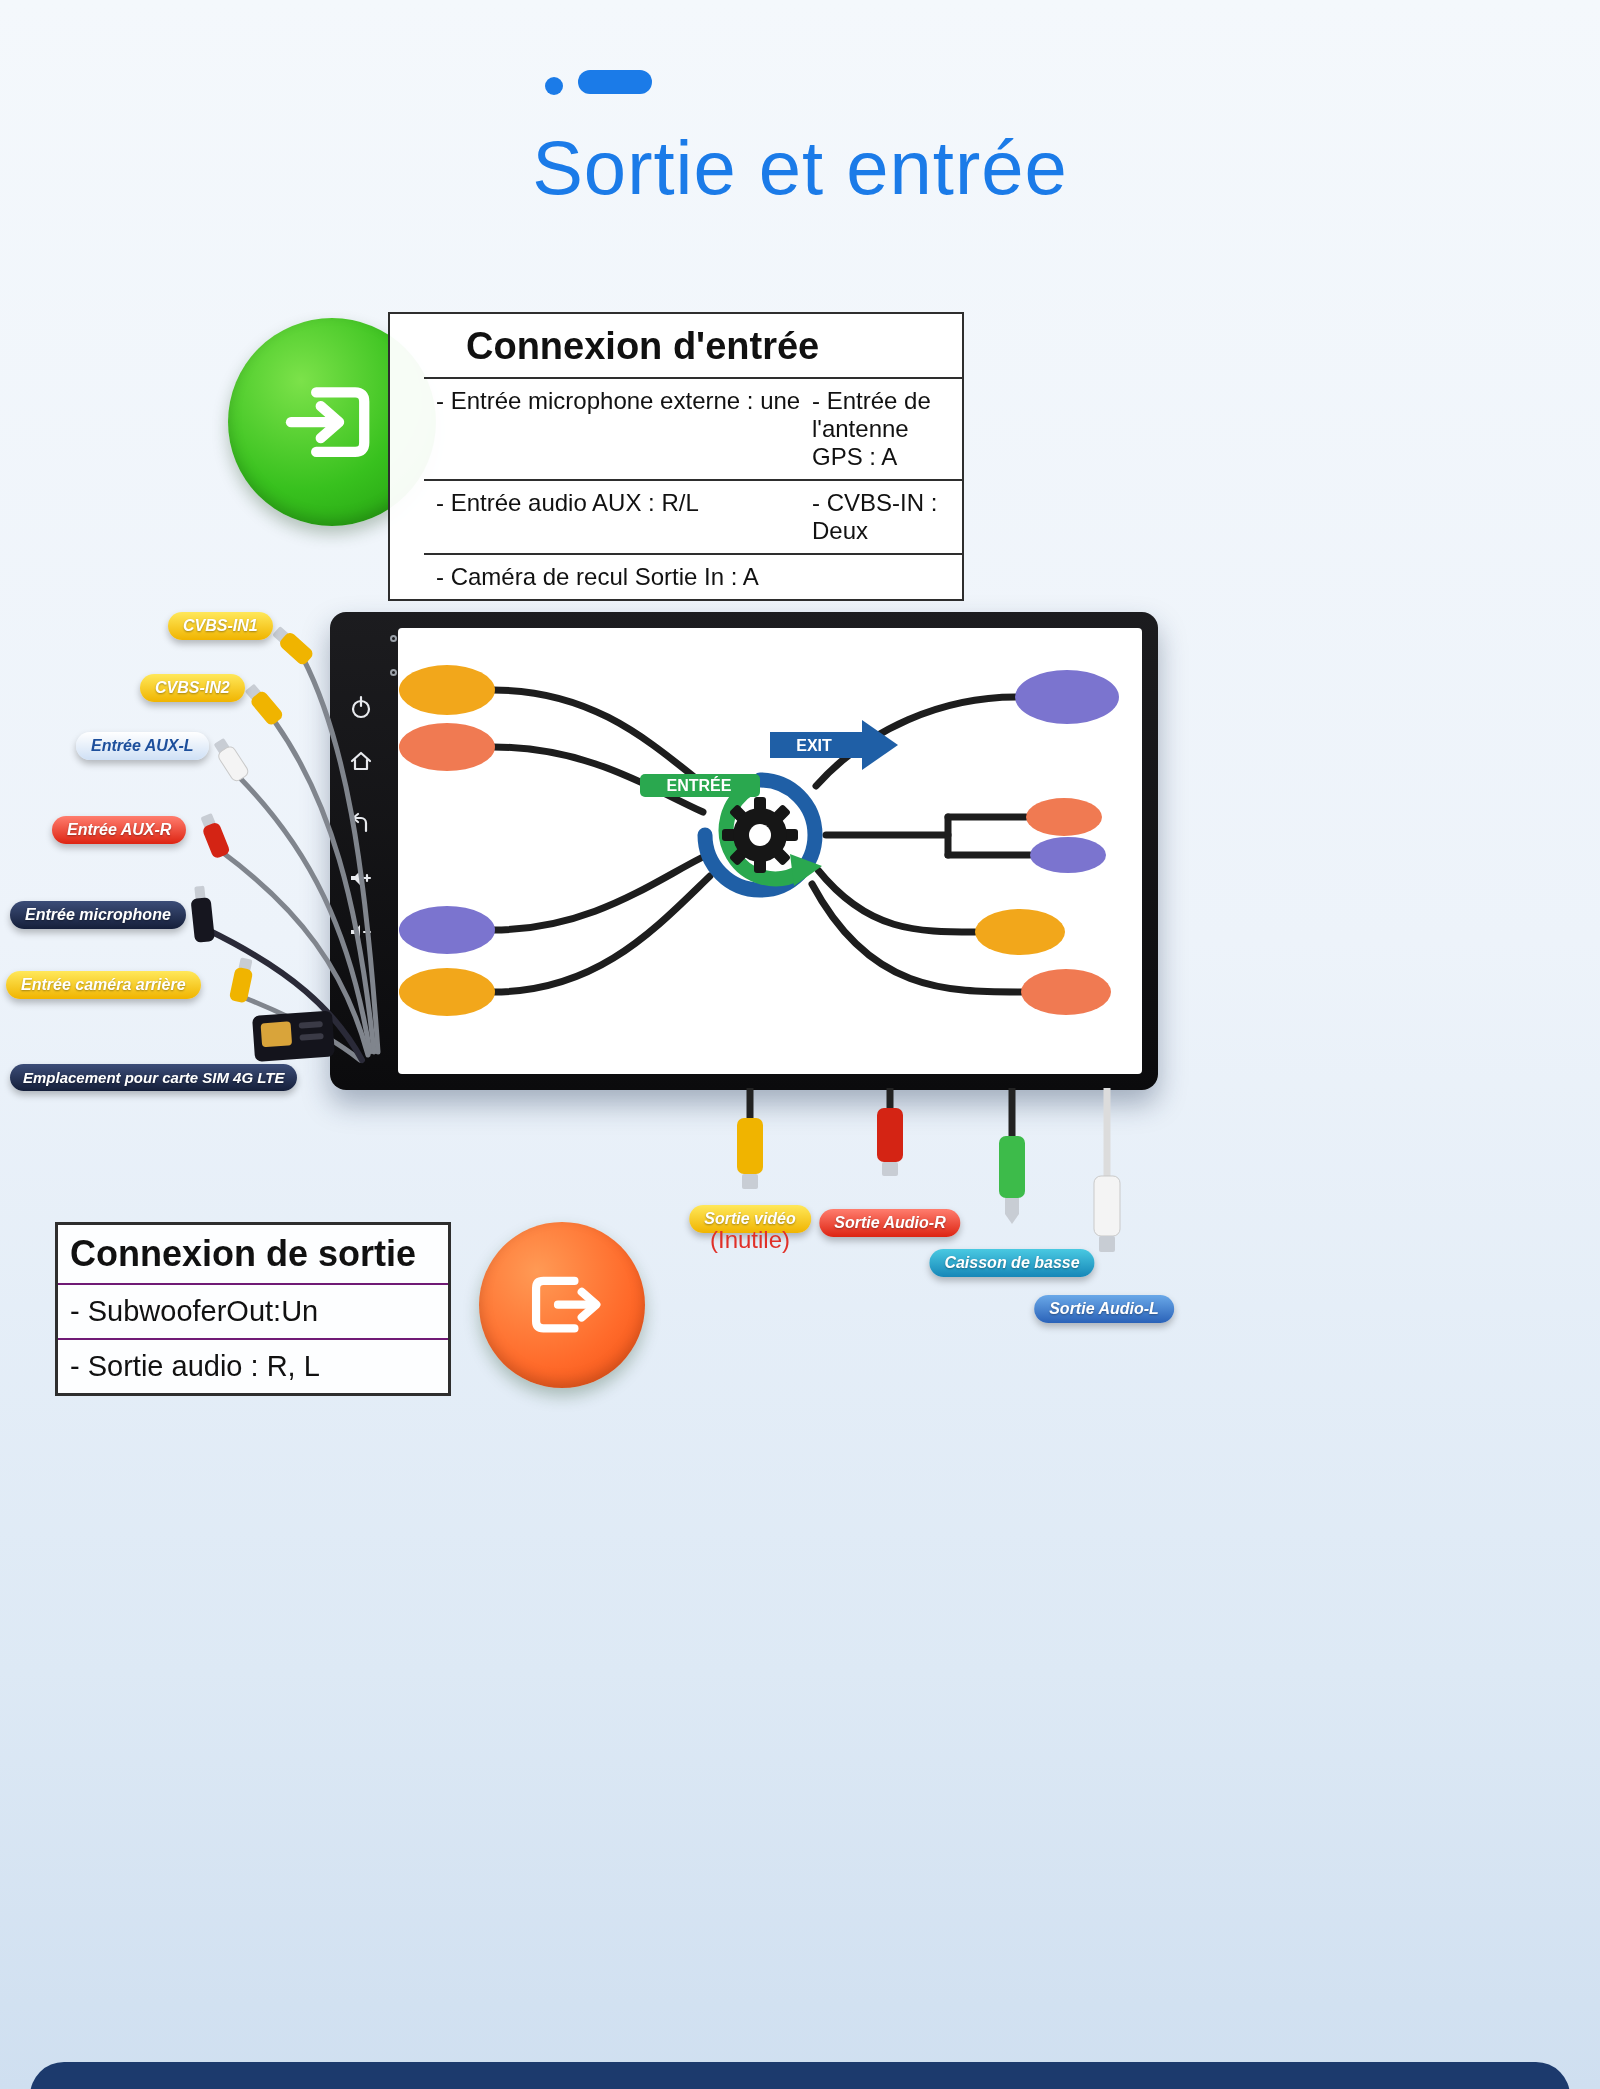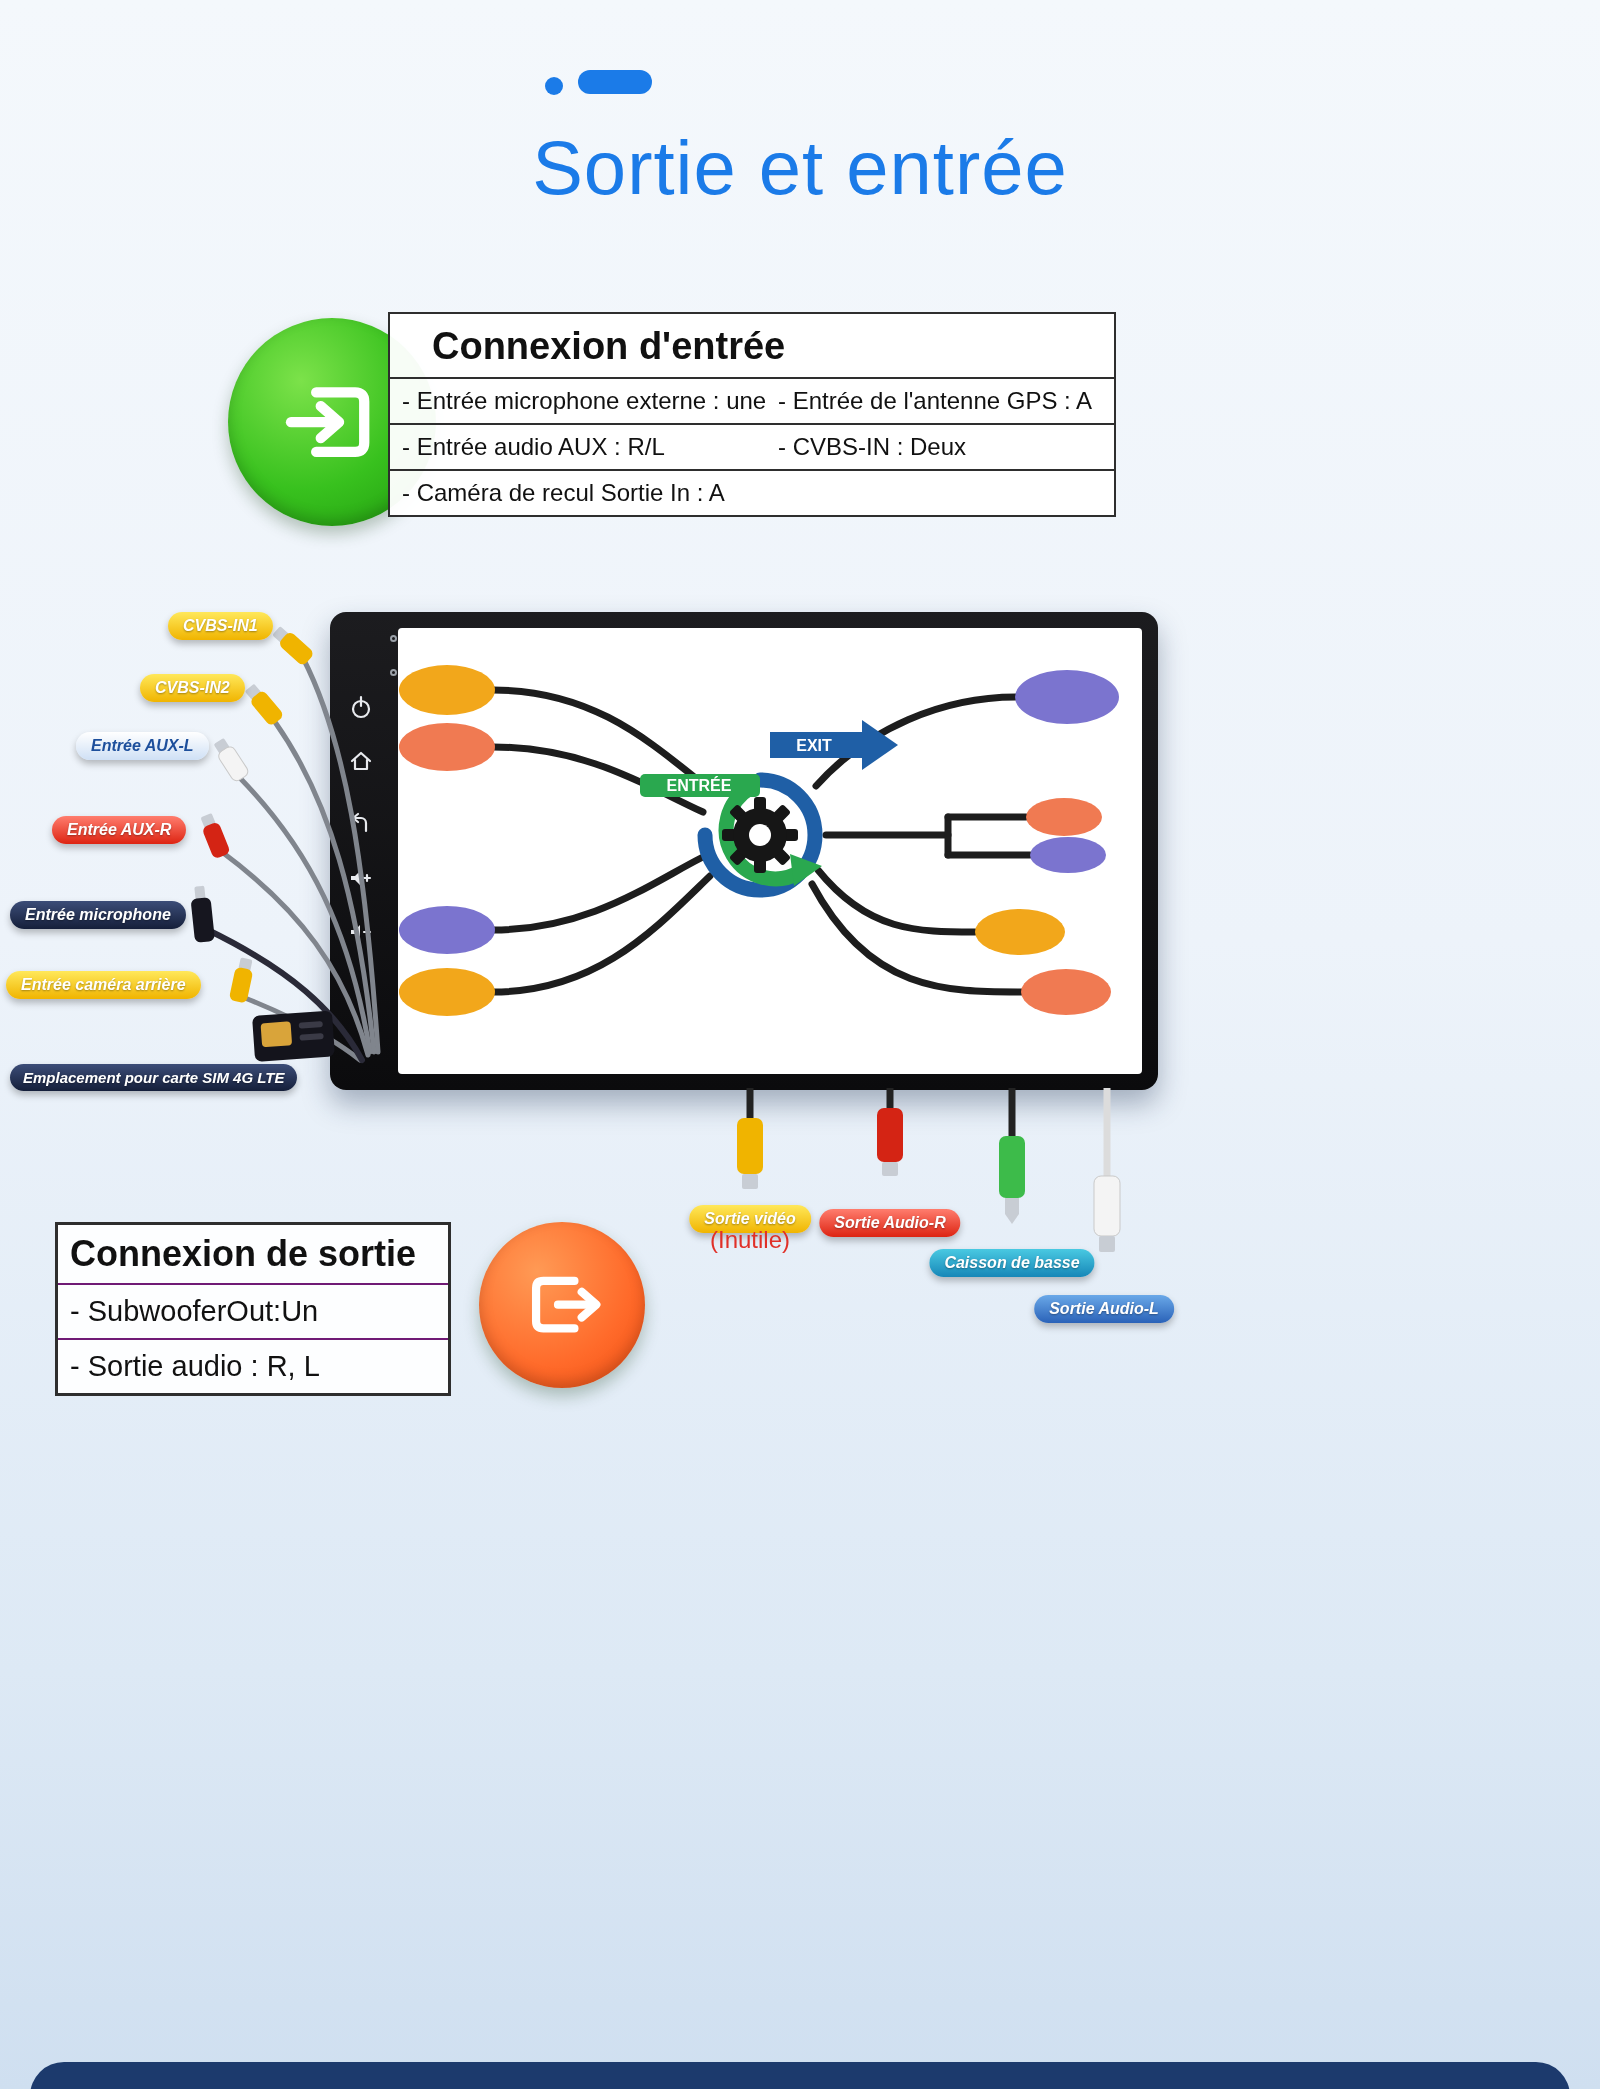--- a/index.html
+++ b/index.html
@@ -21,22 +21,22 @@
   
   .big-icon { position:absolute; border-radius:50%; display:flex; align-items:center; justify-content:center;
     box-shadow:0 8px 16px rgba(20,60,20,.28), inset 0 -6px 14px rgba(0,0,0,.18); }
   .big-icon svg { width:55%; height:55%; }
   .big-icon.green { left:228px; top:318px; width:208px; height:208px;
     background:radial-gradient(circle at 35% 30%, #7ce24a, #38c11e 55%, #1f9a0e 100%); }
   .big-icon.orange { left:479px; top:1222px; width:166px; height:166px;
     background:radial-gradient(circle at 35% 30%, #ff9a55, #ff6a2a 60%, #f04e12 100%); }
 
   
-  .input-box { position:absolute; left:388px; top:312px; width:728px;
-    background:rgba(255,255,255,.96); border:2px solid #2e2e2e; }
+  .input-box { position:absolute; left:388px; top:312px; width:576px;
+    background:rgba(255,255,255,.96); border:2px solid #2e2e2e;padding-left:34px; }
   .input-box .box-title { font-size:38px; font-weight:800; color:#111; padding:11px 0 9px 42px; }
   .box-row { display:flex; border-top:2px solid #2e2e2e; padding:8px 0; font-size:24px; color:#111; }
   .cell-l { width:388px; padding-left:12px; }
   .cell-r { flex:1; }
 
   
   .output-box { position:absolute; left:55px; top:1222px; width:396px;
     background:rgba(255,255,255,.92); border:3px solid #2e2e2e; }
   .output-box .box-title { font-size:36px; font-weight:800; color:#111; padding:8px 6px 8px 12px; white-space:nowrap; }
   .output-box .out-row { border-top:2px solid #701a75; font-size:29px; color:#111; padding:10px 6px 10px 12px; }

